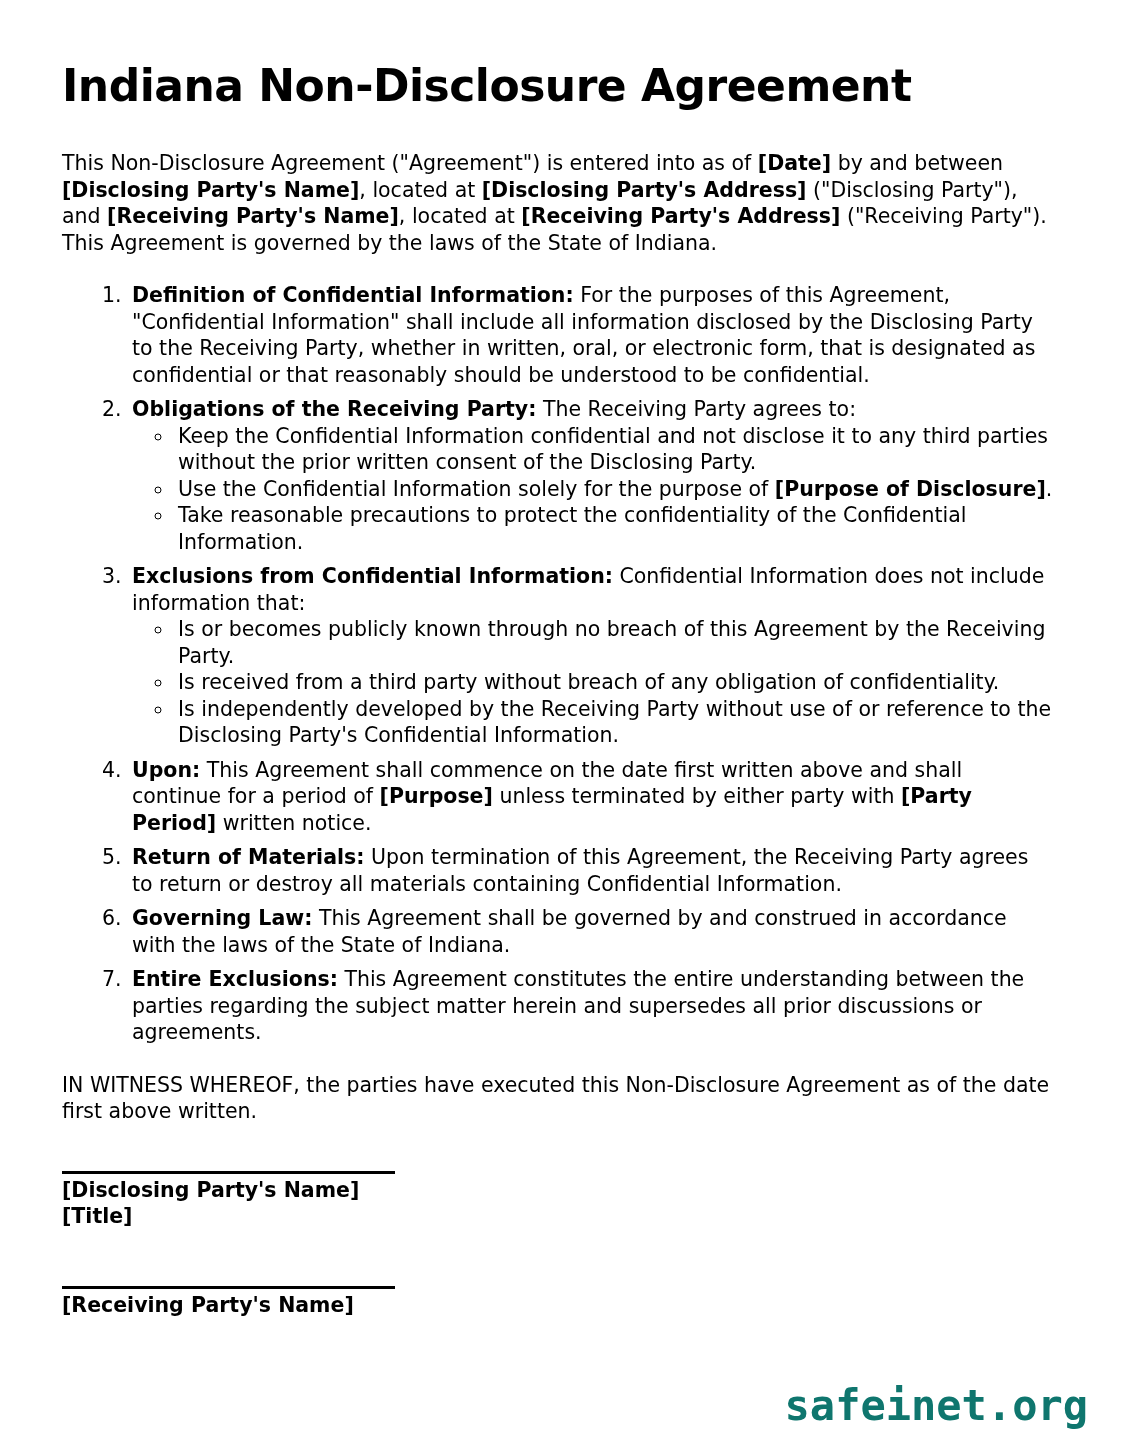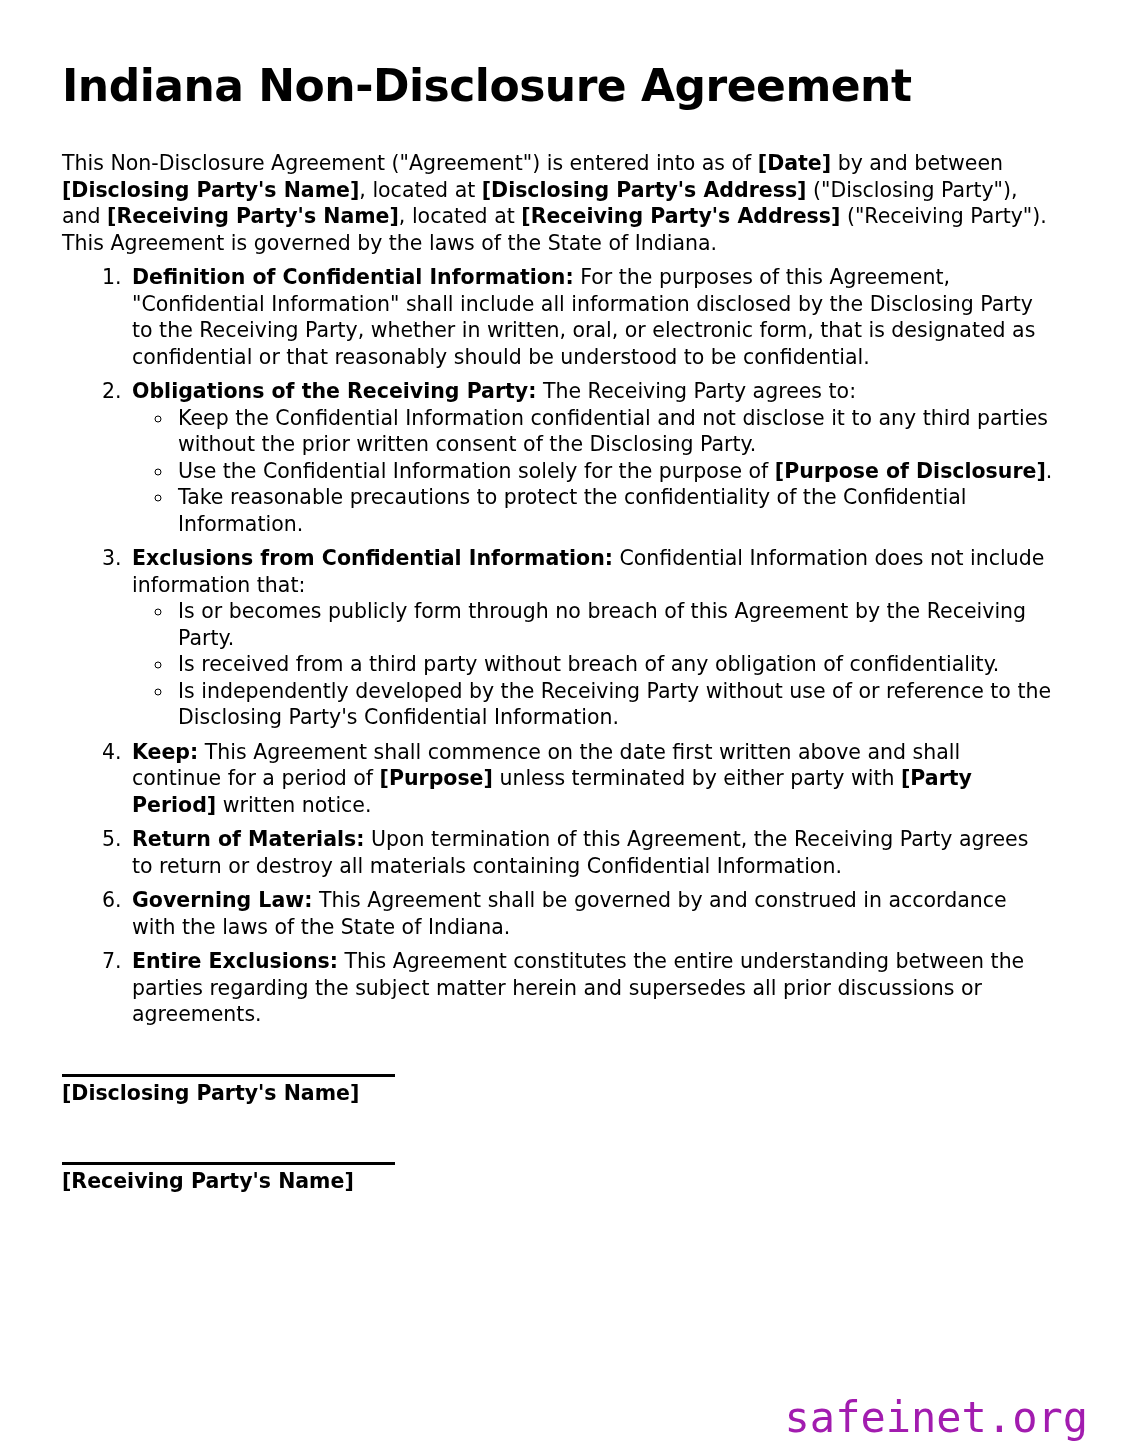--- a/index.html
+++ b/index.html
@@ -79,28 +79,29 @@
   .sig-name, .sig-title {
     font-size: 20.5px;
     line-height: 26.5px;
     font-weight: bold;
     margin: 0;
     padding: 0;
   }
   .watermark {
     position: absolute;
     right: 36px;
-    bottom: 16px;
+    bottom: 28px;
     font-family: "DejaVu Sans Mono", "Liberation Mono", monospace;
     font-size: 42px;
     line-height: 1;
-    color: #a21caf;
+    color: #0f766e;
     letter-spacing: 0px;
     white-space: nowrap;
     user-select: none;
+    font-weight: bold;
   }
 </style>
 </head>
 <body>
 
 <div class="page">
 
   <h1 class="doc-title">Indiana Non-Disclosure Agreement</h1>
 
   <p class="para"><span>This Non-Disclosure Agreement ("Agreement") is entered into as of </span><b>[Date]</b><span> by and between </span><b>[Disclosing Party's Name]</b><span>, located at </span><b>[Disclosing Party's Address]</b><span> ("Disclosing Party"), and </span><b>[Receiving Party's Name]</b><span>, located at </span><b>[Receiving Party's Address]</b><span> ("Receiving Party"). This Agreement is governed by the laws of the State of Indiana.</span></p>
@@ -113,40 +114,42 @@
     <li><b>Obligations of the Receiving Party:</b><span> The Receiving Party agrees to:</span>
       <ul class="subitems">
         <li>Keep the Confidential Information confidential and not disclose it to any third parties without the prior written consent of the Disclosing Party.</li>
         <li><span>Use the Confidential Information solely for the purpose of </span><b>[Purpose of Disclosure]</b><span>.</span></li>
         <li>Take reasonable precautions to protect the confidentiality of the Confidential Information.</li>
       </ul>
     </li>
 
     <li><b>Exclusions from Confidential Information:</b><span> Confidential Information does not include information that:</span>
       <ul class="subitems">
-        <li>Is or becomes publicly form through no breach of this Agreement by the Receiving Party.</li>
+        <li>Is or becomes publicly known through no breach of this Agreement by the Receiving Party.</li>
         <li>Is received from a third party without breach of any obligation of confidentiality.</li>
         <li>Is independently developed by the Receiving Party without use of or reference to the Disclosing Party's Confidential Information.</li>
       </ul>
     </li>
 
-    <li><b>Keep:</b><span> This Agreement shall commence on the date first written above and shall continue for a period of </span><b>[Purpose]</b><span> unless terminated by either party with </span><b>[Party Period]</b><span> written notice.</span></li>
+    <li><b>Upon:</b><span> This Agreement shall commence on the date first written above and shall continue for a period of </span><b>[Purpose]</b><span> unless terminated by either party with </span><b>[Party Period]</b><span> written notice.</span></li>
 
     <li><b>Return of Materials:</b><span> Upon termination of this Agreement, the Receiving Party agrees to return or destroy all materials containing Confidential Information.</span></li>
 
     <li><b>Governing Law:</b><span> This Agreement shall be governed by and construed in accordance with the laws of the State of Indiana.</span></li>
 
     <li><b>Entire Exclusions:</b><span> This Agreement constitutes the entire understanding between the parties regarding the subject matter herein and supersedes all prior discussions or agreements.</span></li>
 
   </ol>
 
+  <p class="para">IN WITNESS WHEREOF, the parties have executed this Non-Disclosure Agreement as of the date first above written.</p>
 
   <div class="sig-block">
     <hr class="sig-line">
     <p class="sig-name">[Disclosing Party's Name]</p>
+    <p class="sig-title">[Title]</p>
   </div>
 
   <div class="sig-block second">
     <hr class="sig-line">
     <p class="sig-name">[Receiving Party's Name]</p>
   </div>
 
   <div class="watermark">safeinet.org</div>
 
 </div>

